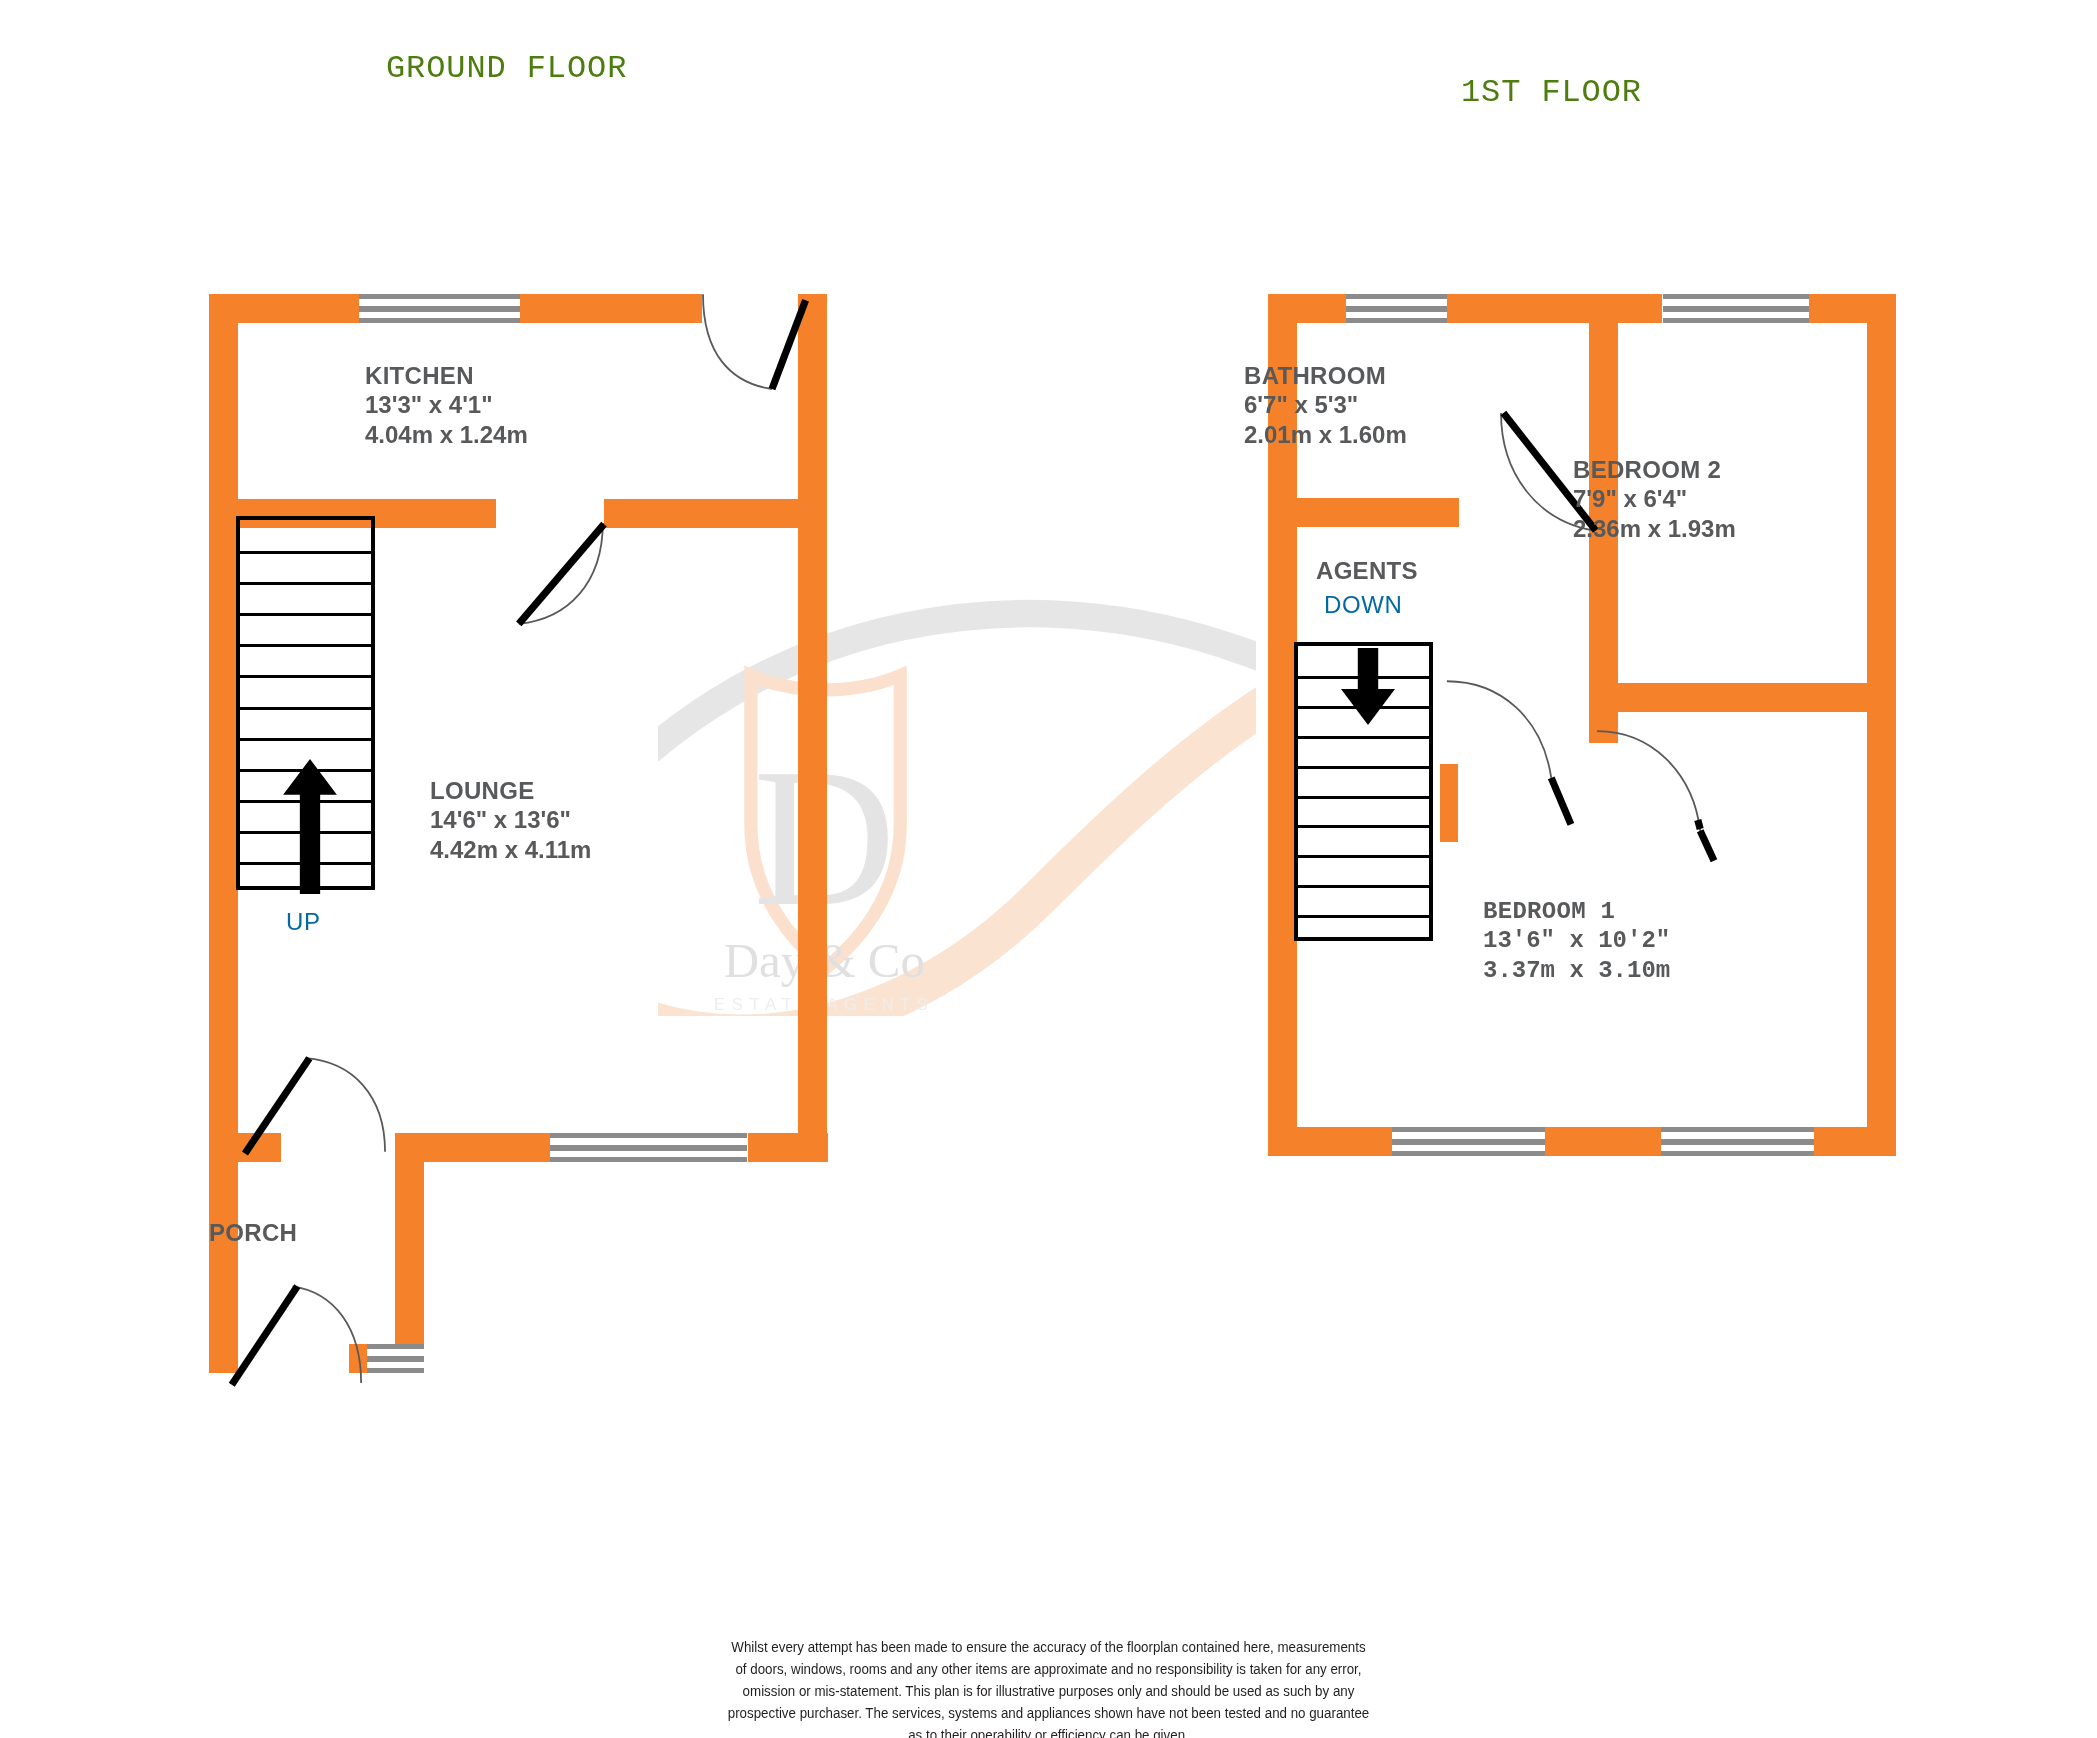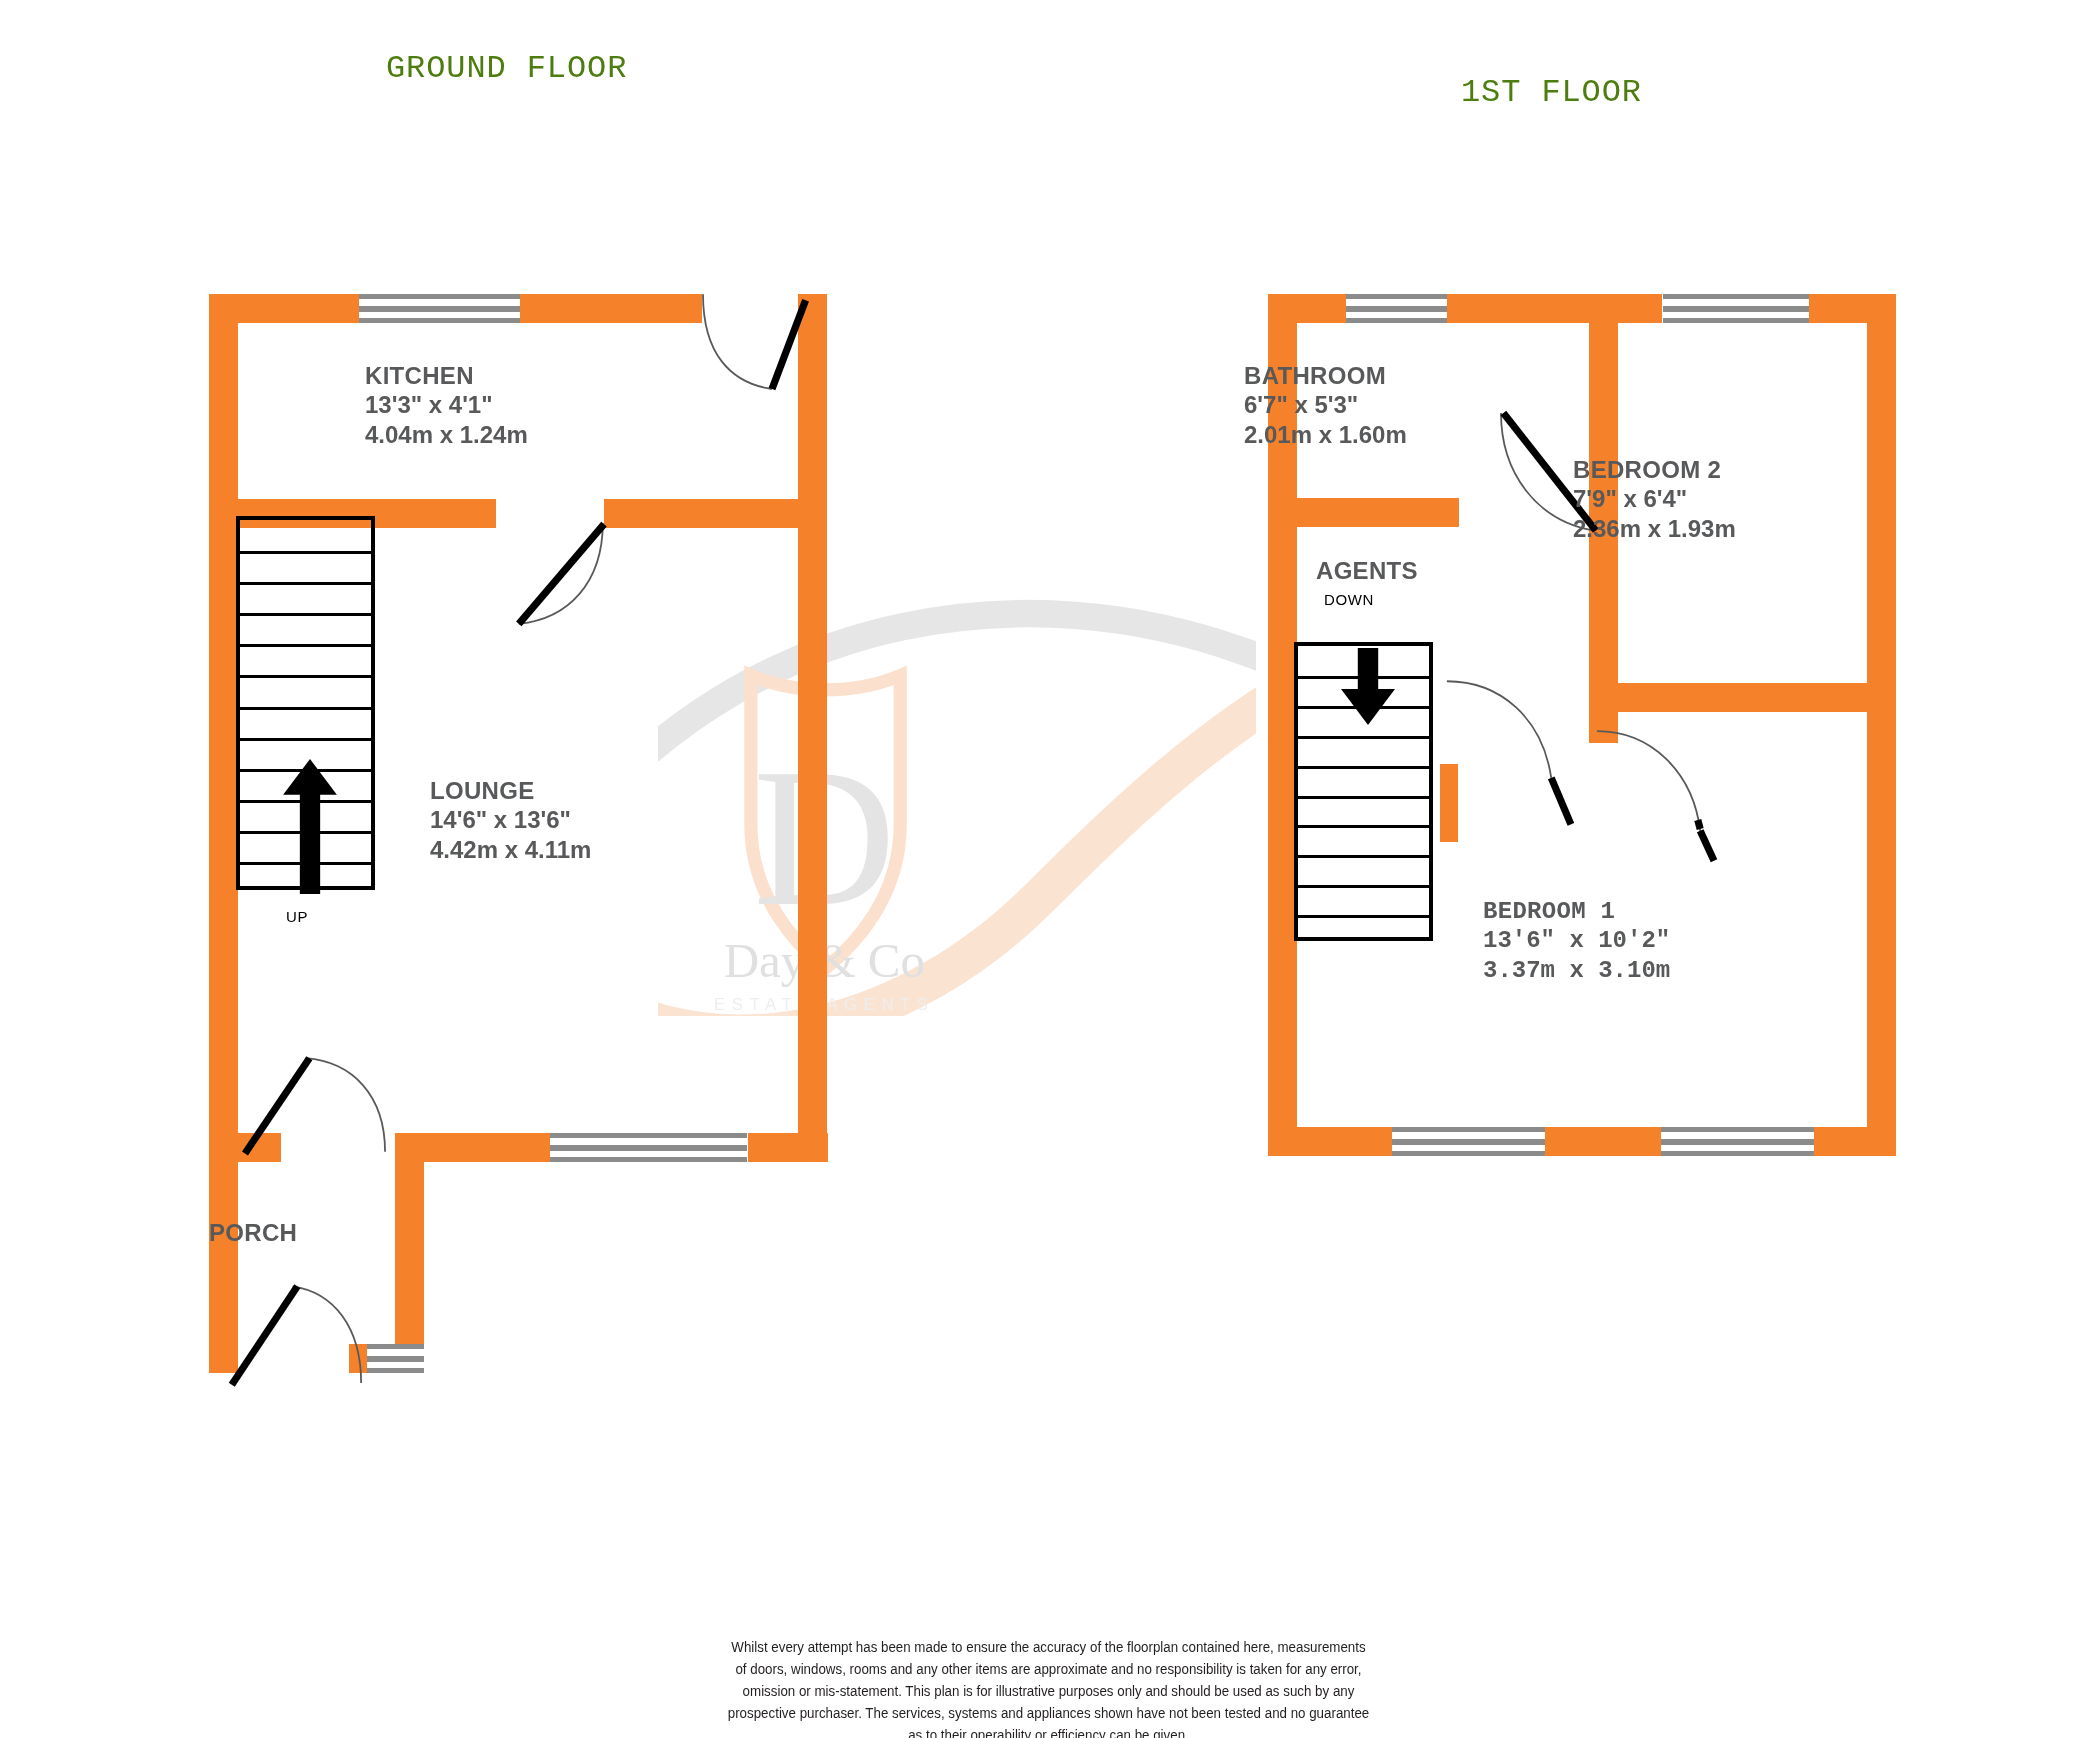--- a/index.html
+++ b/index.html
@@ -55,22 +55,22 @@
     display: block;
     font-size: 24px;
     font-weight: bold;
   }
   .room-label.plain .rl-name {
     font-weight: bold;
   }
 
   .small-label {
     position: absolute;
-    font-size: 15px;
-    color: #000000;
+    font-size: 24px;
+    color: #0369a1;
     letter-spacing: 0.6px;
     white-space: nowrap;
   }
 
   
   .wall {
     position: absolute;
     background: #F5822A;
   }
   

